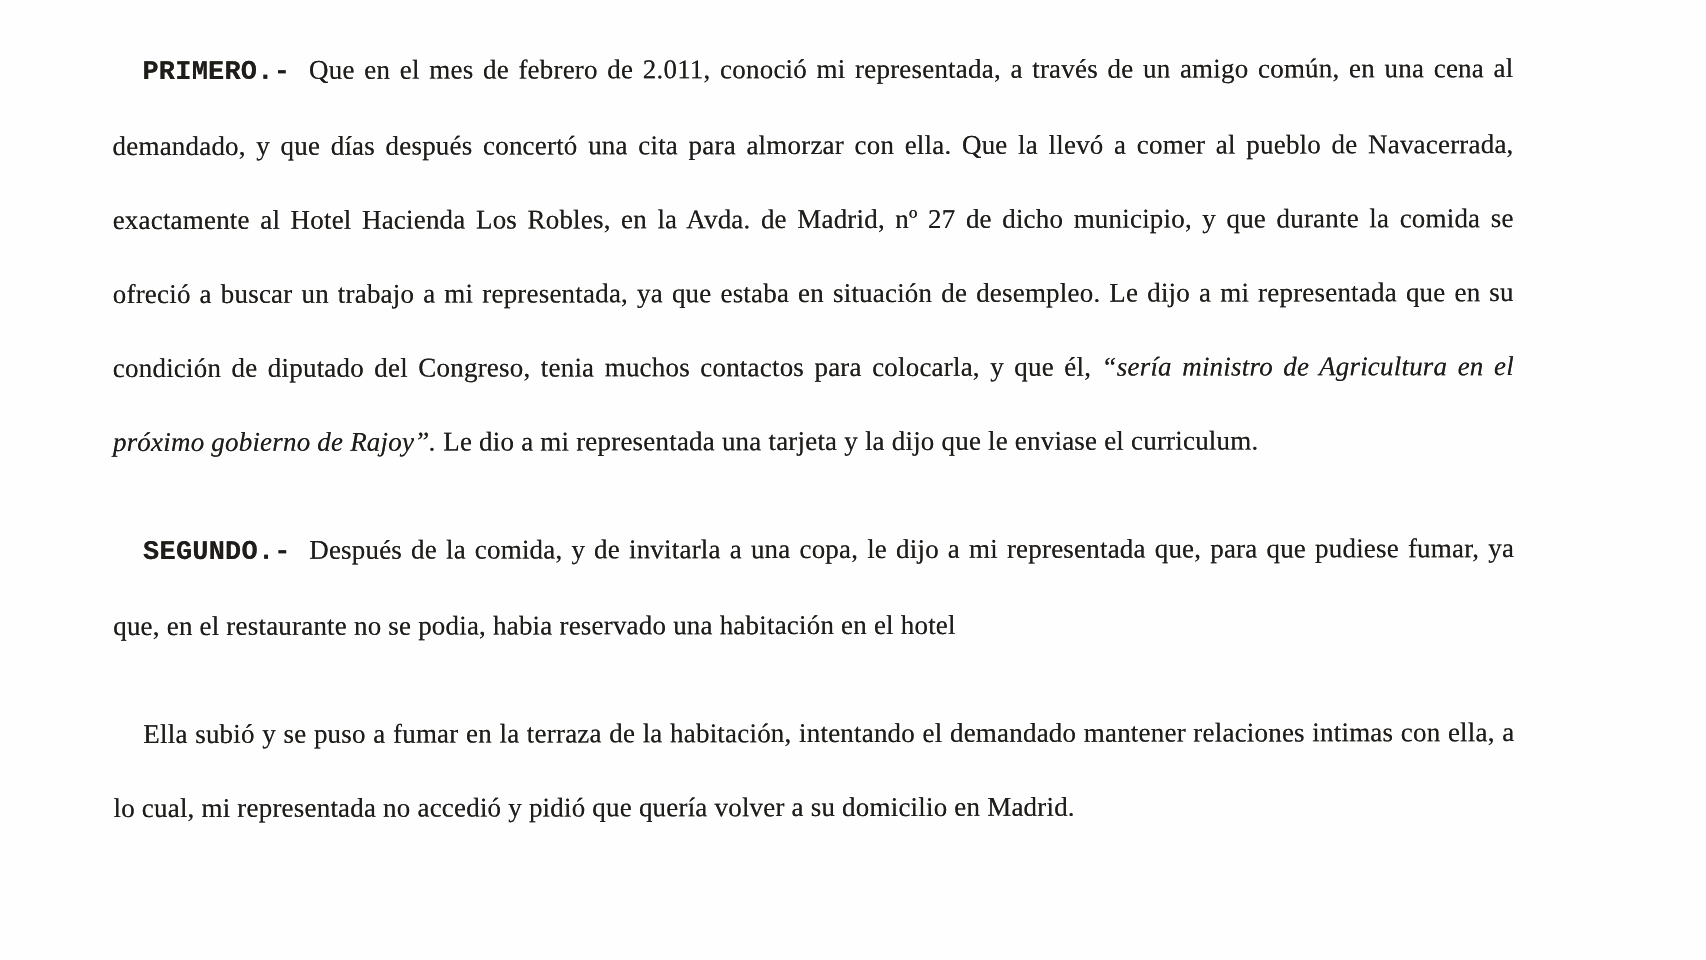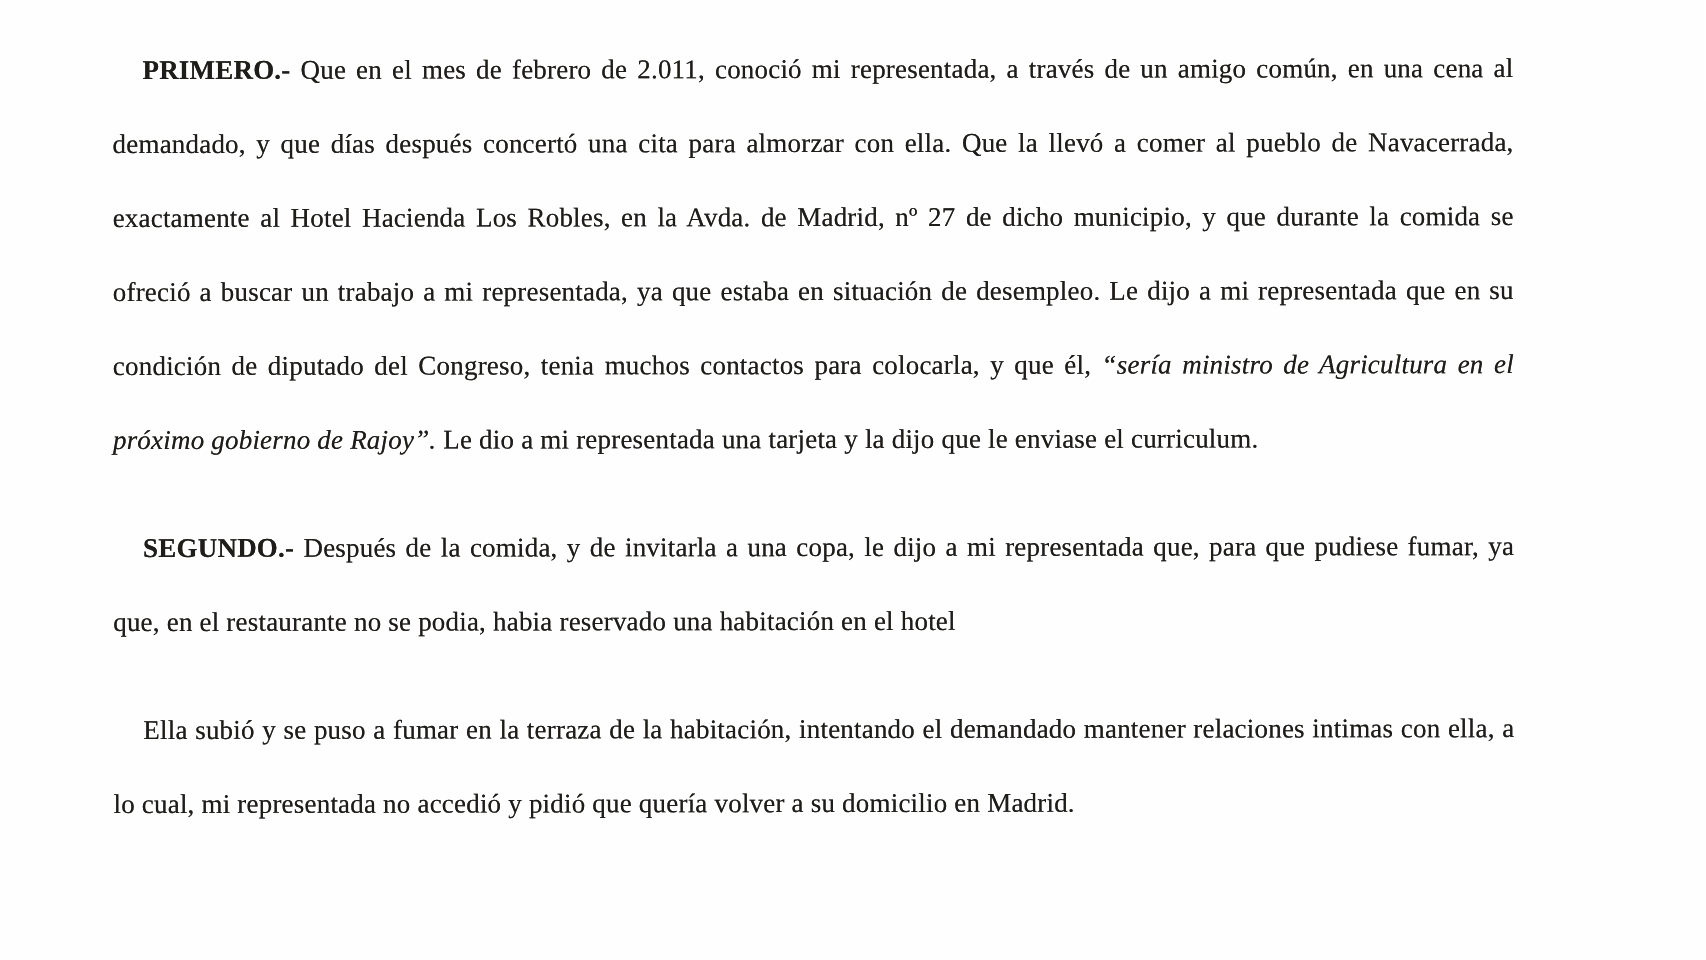--- a/index.html
+++ b/index.html
@@ -27,20 +27,21 @@
     line-height: 74px;
     text-align: justify;
     text-indent: 30px;
     letter-spacing: 0.2px;
   }
   p.para:last-child {
     margin-bottom: 0;
   }
   .seg.label {
     font-weight: 700;
+    font-family: Liberation Mono, monospace;
   }
   .seg.italic {
     font-style: italic;
   }
 </style>
 </head>
 <body>
 
 <div class="page">
 

